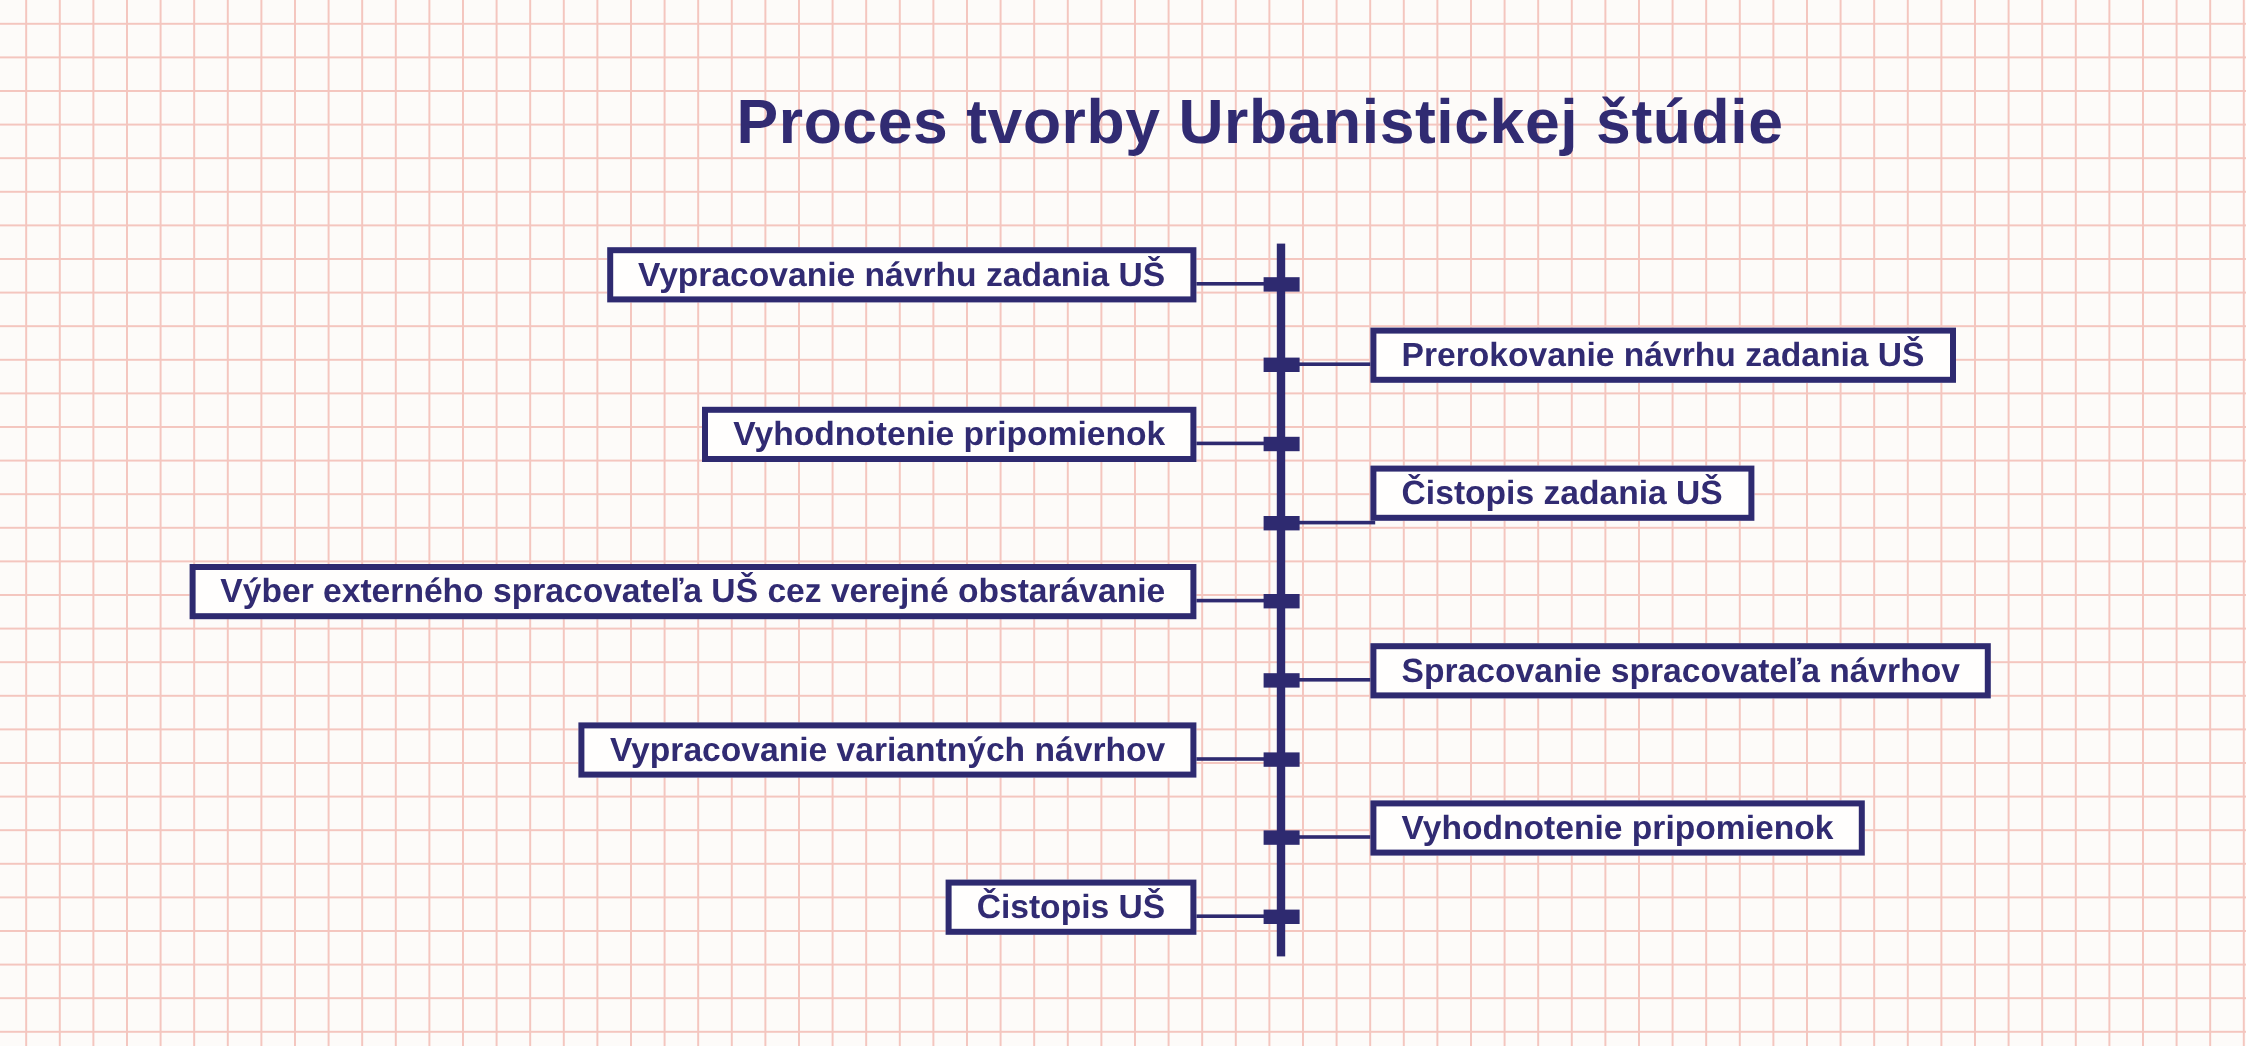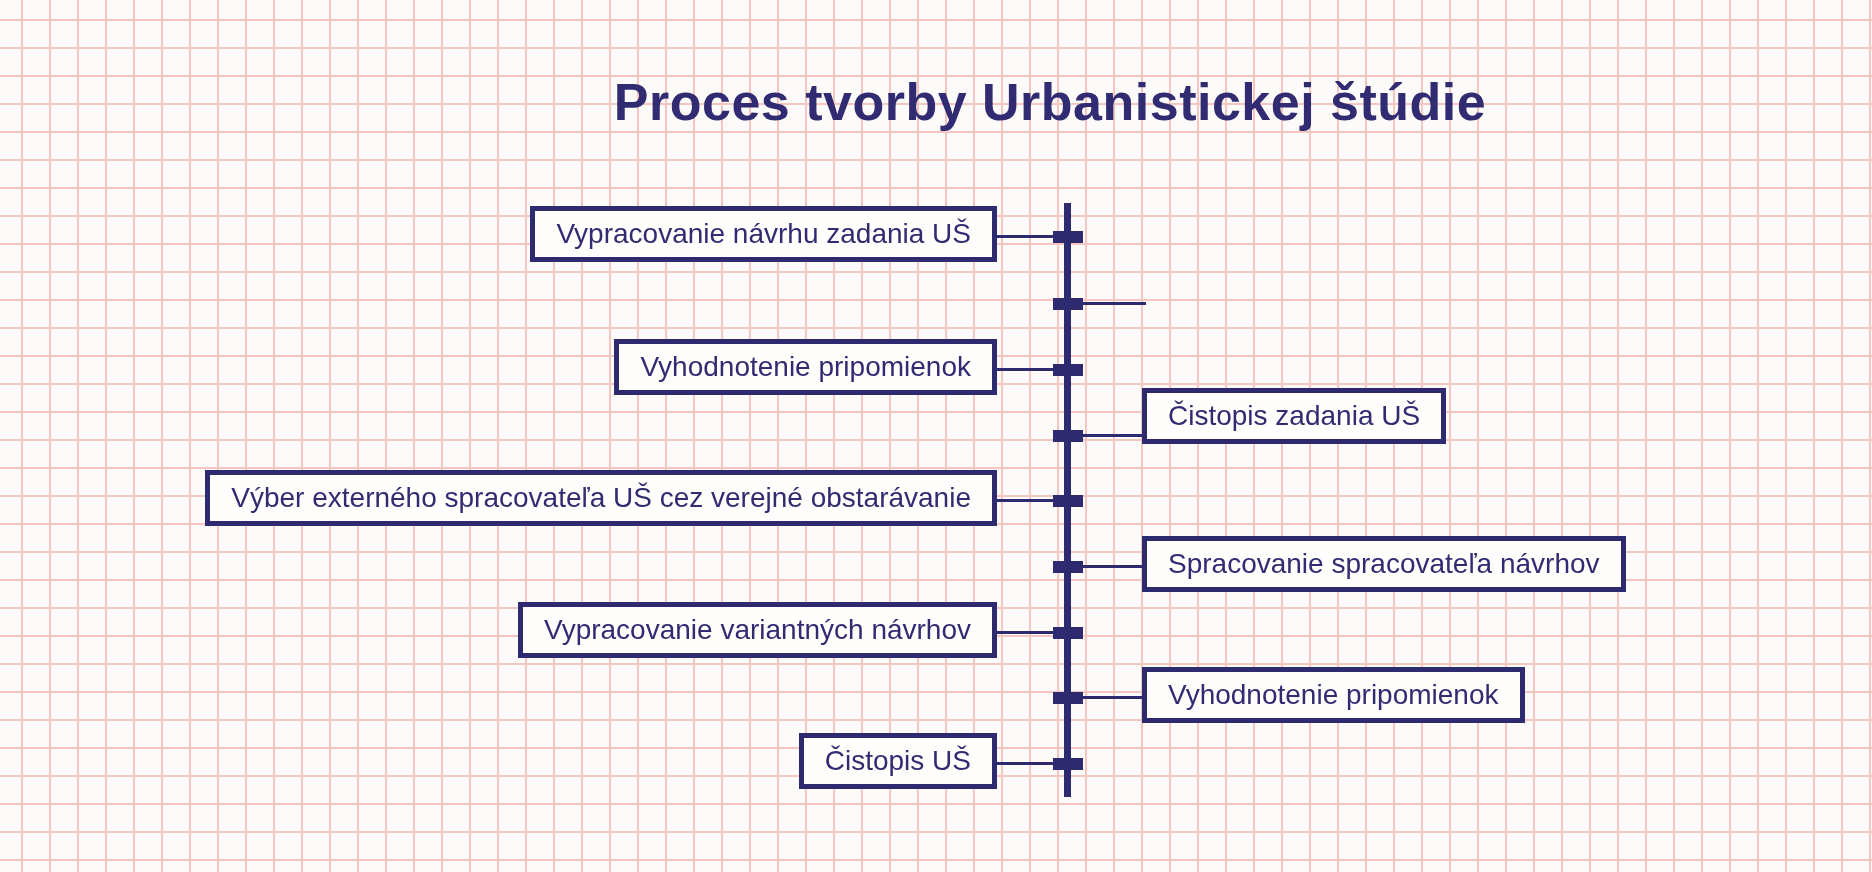--- a/index.html
+++ b/index.html
@@ -52,30 +52,30 @@
   .connector {
     position: absolute;
     height: 3px;
     background: #2e2a70;
   }
   .connector.left  { left: 990px;  width: 78px; }
   .connector.right { left: 1068px; width: 78px; }
 
   .step-box {
     position: absolute;
-    height: 56px;
+    height: 46px;
     box-sizing: border-box;
     border: 5px solid #2e2a70;
     background: #fffefd;
     display: flex;
     align-items: center;
     padding: 0 21px;
     white-space: nowrap;
     font-size: 28px;
-    font-weight: 400;
+    font-weight: 700;
     color: #312b72;
   }
   .step-box.left  { right: 875px; }  
   .step-box.right { left: 1142px; }
 </style>
 </head>
 <body>
 
 <div class="page">
 
@@ -84,20 +84,23 @@
   <div class="timeline-line"></div>
 
   <div class="connector left" style="top:235px"></div>
   <div class="tick" style="top:231px"></div>
   <div class="step-box left" style="top:206px">
     <span>Vypracovanie návrhu zadania UŠ</span>
   </div>
 
   <div class="connector right" style="top:302px"></div>
   <div class="tick" style="top:298px"></div>
+  <div class="step-box right" style="top:273px">
+    <span>Prerokovanie návrhu zadania UŠ</span>
+  </div>
 
   <div class="connector left" style="top:368px"></div>
   <div class="tick" style="top:364px"></div>
   <div class="step-box left" style="top:339px">
     <span>Vyhodnotenie pripomienok</span>
   </div>
 
   <div class="connector right" style="top:434px"></div>
   <div class="tick" style="top:430px"></div>
   <div class="step-box right" style="top:388px">

